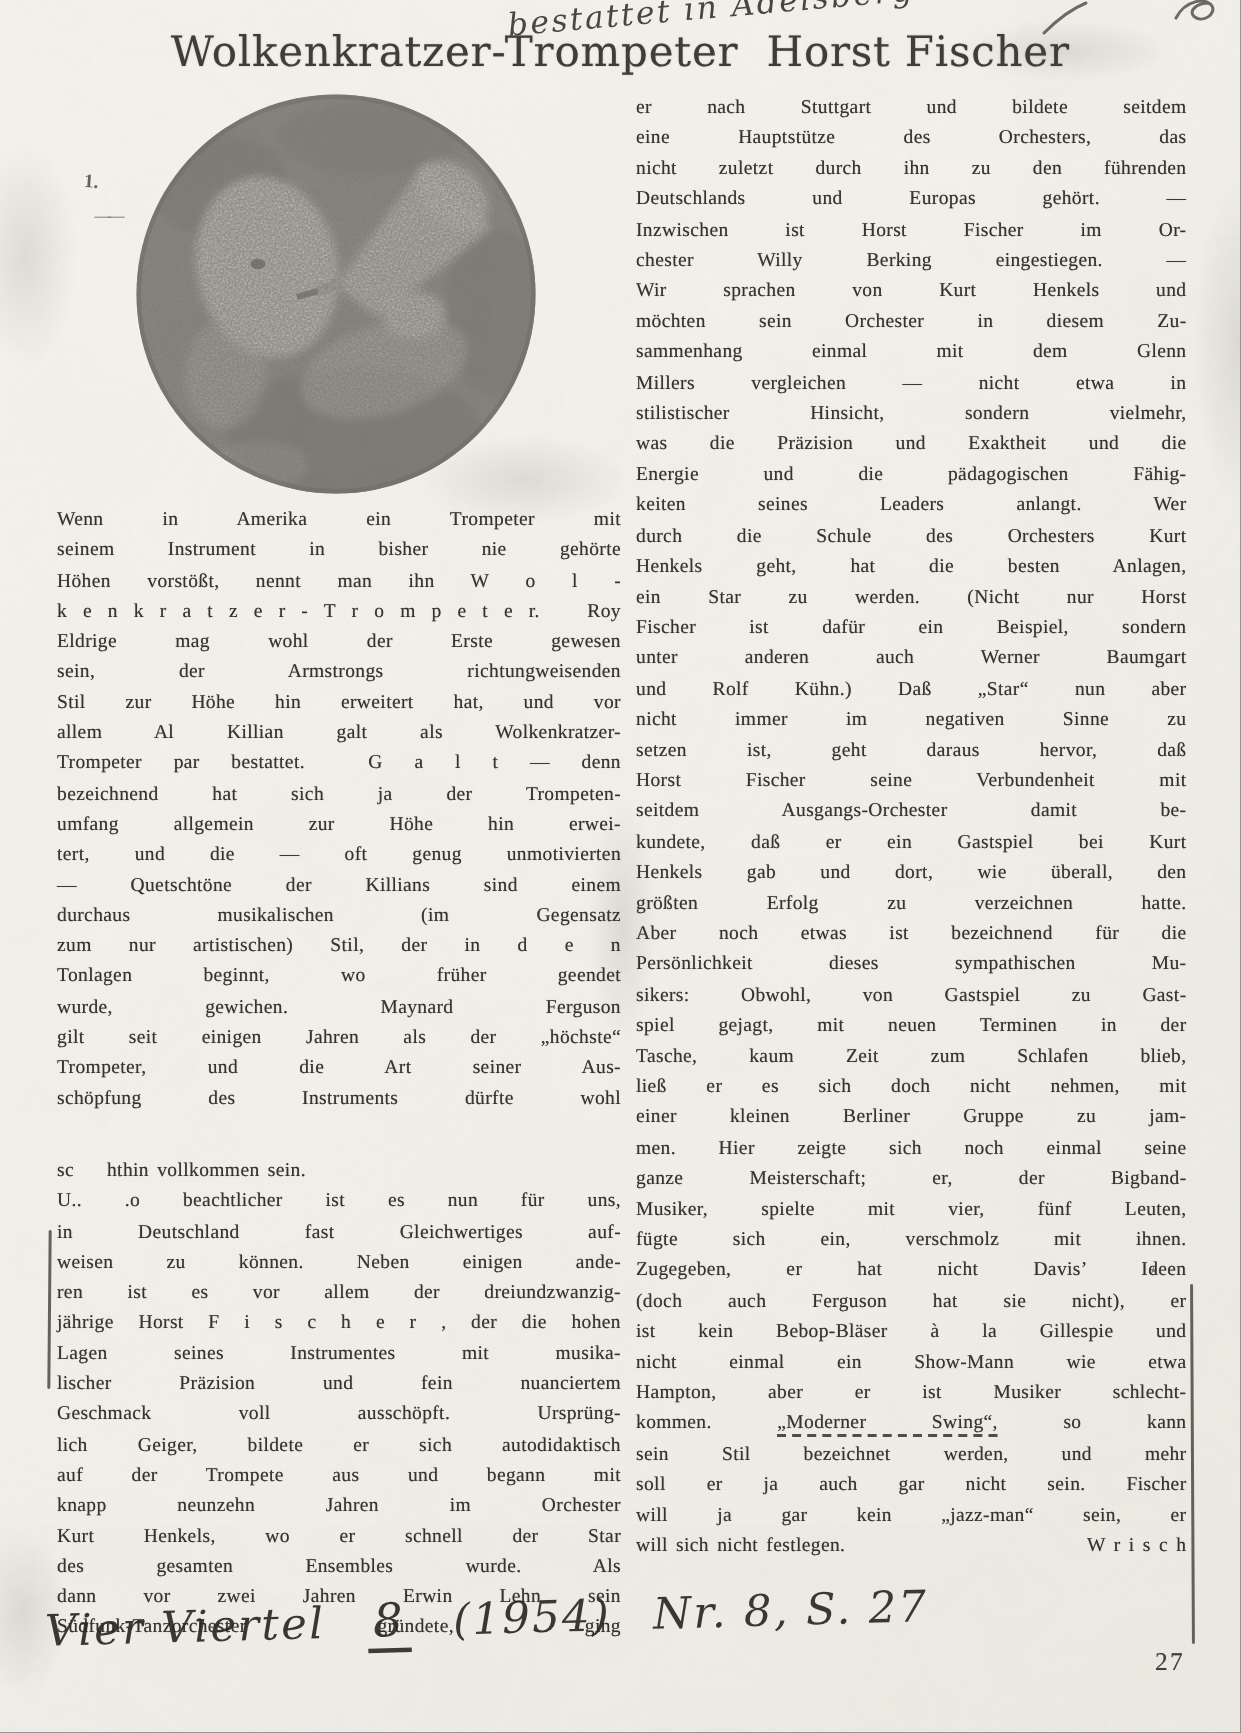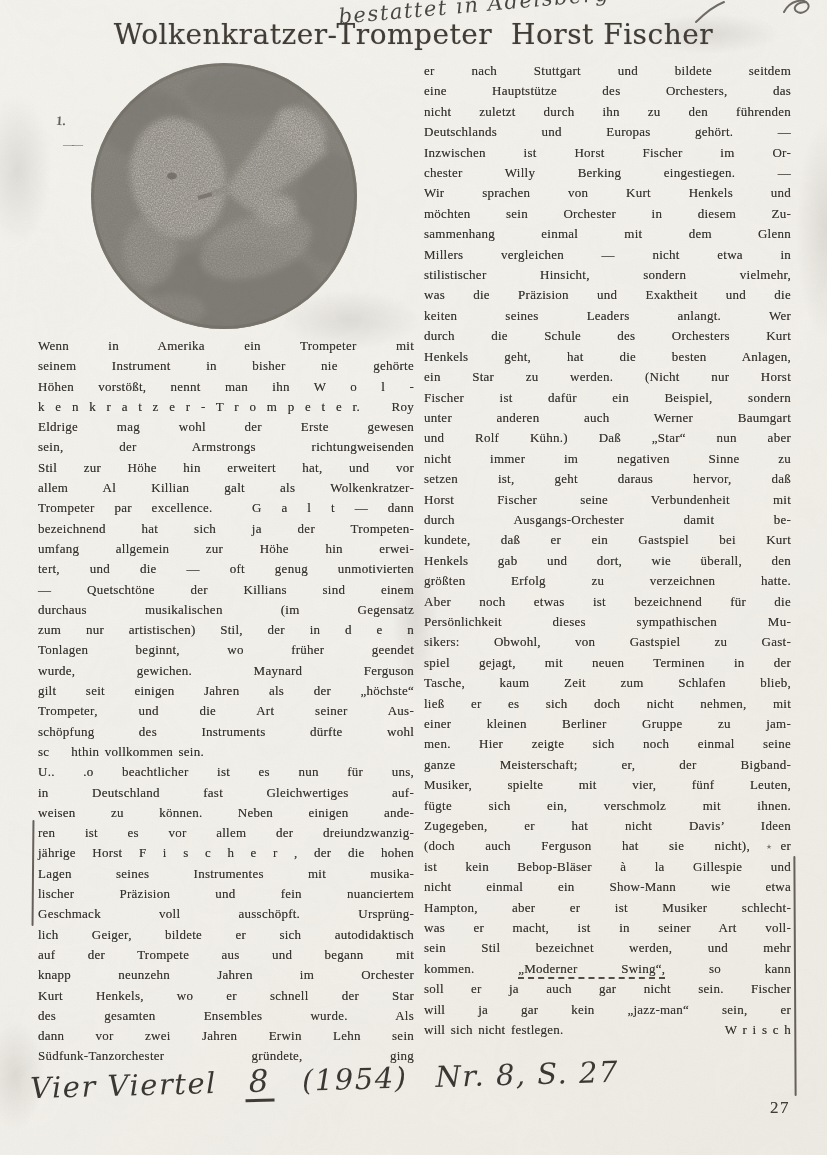--- a/index.html
+++ b/index.html
@@ -30,21 +30,21 @@
   }
   .hand-issue{border-bottom:3px solid #26231f;padding:0 4px;font-size:31px;}
   
   .col{position:absolute;font-size:13px;letter-spacing:.25px;word-spacing:2px;
        text-shadow:0 0 .5px rgba(46,42,38,.55);}
   .col-left{left:38px;top:336px;width:376px;}
   .col-right{left:424px;top:61px;width:367px;}
   .col .tline{white-space:pre-wrap;text-align:justify;text-align-last:justify;}
   .col-left .tline{line-height:20.3px;}
   .col-right .tline{line-height:20.4px;}
-  .col .tlast{text-align-last:left;}
+  .col .tlast{text-align-last:left;margin-top:28px;}
   .col .tsplit{display:flex;justify-content:space-between;white-space:pre;}
   .hand-u{border-bottom:2.5px dashed #4b453e;padding-bottom:1px;}
   
   .vline{position:absolute;width:2px;background:#474139;opacity:.85;border-radius:2px;}
   .vline-left{left:32px;top:820px;height:106px;transform:rotate(.5deg);}
   .vline-right{left:794px;top:856px;height:240px;transform:rotate(-.3deg);}
   .pen-mark{position:absolute;color:#3b362f;font-size:13px;opacity:.8;}
   .mark-tick{left:56px;top:113px;font-weight:bold;transform:rotate(4deg);}
   .mark-dash{left:63px;top:138px;font-size:11px;letter-spacing:-2px;}
   .mark-star{left:766px;top:840px;font-size:11px;opacity:.65;}
@@ -126,21 +126,21 @@
 
   <div class="col col-left">
       <div class="tline">Wenn in Amerika ein Trompeter mit</div>
       <div class="tline">seinem Instrument in bisher nie gehörte</div>
       <div class="tline">Höhen vorstößt, nennt man ihn W o l -</div>
       <div class="tline">k e n k r a t z e r - T r o m p e t e r.   Roy</div>
       <div class="tline">Eldrige mag wohl der Erste gewesen</div>
       <div class="tline">sein, der Armstrongs richtungweisenden</div>
       <div class="tline">Stil zur Höhe hin erweitert hat, und vor</div>
       <div class="tline">allem Al Killian galt als Wolkenkratzer-</div>
-      <div class="tline">Trompeter par excellence.  G a l t — dann</div>
+      <div class="tline">Trompeter par bestattet.  G a l t — denn</div>
       <div class="tline">bezeichnend hat sich ja der Trompeten-</div>
       <div class="tline">umfang allgemein zur Höhe hin erwei-</div>
       <div class="tline">tert, und die — oft genug unmotivierten</div>
       <div class="tline">— Quetschtöne der Killians sind einem</div>
       <div class="tline">durchaus musikalischen (im Gegensatz</div>
       <div class="tline">zum nur artistischen) Stil, der in d e n</div>
       <div class="tline">Tonlagen beginnt, wo früher geendet</div>
       <div class="tline">wurde, gewichen. Maynard Ferguson</div>
       <div class="tline">gilt seit einigen Jahren als der „höchste“</div>
       <div class="tline">Trompeter, und die Art seiner Aus-</div>
@@ -168,53 +168,53 @@
       <div class="tline">nicht zuletzt durch ihn zu den führenden</div>
       <div class="tline">Deutschlands und Europas gehört. —</div>
       <div class="tline">Inzwischen ist Horst Fischer im Or-</div>
       <div class="tline">chester Willy Berking eingestiegen. —</div>
       <div class="tline">Wir sprachen von Kurt Henkels und</div>
       <div class="tline">möchten sein Orchester in diesem Zu-</div>
       <div class="tline">sammenhang einmal mit dem Glenn</div>
       <div class="tline">Millers vergleichen — nicht etwa in</div>
       <div class="tline">stilistischer Hinsicht, sondern vielmehr,</div>
       <div class="tline">was die Präzision und Exaktheit und die</div>
+      <div class="tline">Energie und die pädagogischen Fähig-</div>
       <div class="tline">keiten seines Leaders anlangt. Wer</div>
       <div class="tline">durch die Schule des Orchesters Kurt</div>
       <div class="tline">Henkels geht, hat die besten Anlagen,</div>
       <div class="tline">ein Star zu werden. (Nicht nur Horst</div>
       <div class="tline">Fischer ist dafür ein Beispiel, sondern</div>
       <div class="tline">unter anderen auch Werner Baumgart</div>
       <div class="tline">und Rolf Kühn.) Daß „Star“ nun aber</div>
       <div class="tline">nicht immer im negativen Sinne zu</div>
       <div class="tline">setzen ist, geht daraus hervor, daß</div>
       <div class="tline">Horst Fischer seine Verbundenheit mit</div>
-      <div class="tline">durch Ausgangs-Orchester damit be-</div>
+      <div class="tline">seitdem Ausgangs-Orchester damit be-</div>
       <div class="tline">kundete, daß er ein Gastspiel bei Kurt</div>
       <div class="tline">Henkels gab und dort, wie überall, den</div>
       <div class="tline">größten Erfolg zu verzeichnen hatte.</div>
       <div class="tline">Aber noch etwas ist bezeichnend für die</div>
       <div class="tline">Persönlichkeit dieses sympathischen Mu-</div>
       <div class="tline">sikers: Obwohl, von Gastspiel zu Gast-</div>
       <div class="tline">spiel gejagt, mit neuen Terminen in der</div>
       <div class="tline">Tasche, kaum Zeit zum Schlafen blieb,</div>
       <div class="tline">ließ er es sich doch nicht nehmen, mit</div>
       <div class="tline">einer kleinen Berliner Gruppe zu jam-</div>
       <div class="tline">men. Hier zeigte sich noch einmal seine</div>
       <div class="tline">ganze Meisterschaft; er, der Bigband-</div>
       <div class="tline">Musiker, spielte mit vier, fünf Leuten,</div>
       <div class="tline">fügte sich ein, verschmolz mit ihnen.</div>
       <div class="tline">Zugegeben, er hat nicht Davis’ Ideen</div>
       <div class="tline">(doch auch Ferguson hat sie nicht), er</div>
       <div class="tline">ist kein Bebop-Bläser à la Gillespie und</div>
       <div class="tline">nicht einmal ein Show-Mann wie etwa</div>
       <div class="tline">Hampton, aber er ist Musiker schlecht-</div>
-      <div class="tline">was er macht, ist in seiner Art voll-</div>
+      <div class="tline">kommen. <span class="hand-u">„Moderner Swing“,</span> so kann</div>
       <div class="tline">sein Stil bezeichnet werden, und mehr</div>
-      <div class="tline">kommen. <span class="hand-u">„Moderner Swing“,</span> so kann</div>
       <div class="tline">soll er ja auch gar nicht sein. Fischer</div>
       <div class="tline">will ja gar kein „jazz-man“ sein, er</div>
       <div class="tline tsplit"><span>will sich nicht festlegen.</span><span>W r i s c h</span></div>
     </div>
 
   <div class="vline vline-left"></div>
   <div class="vline vline-right"></div>
   <div class="pen-mark mark-star">٭</div>
 
   <div class="hand hand-bottom">

